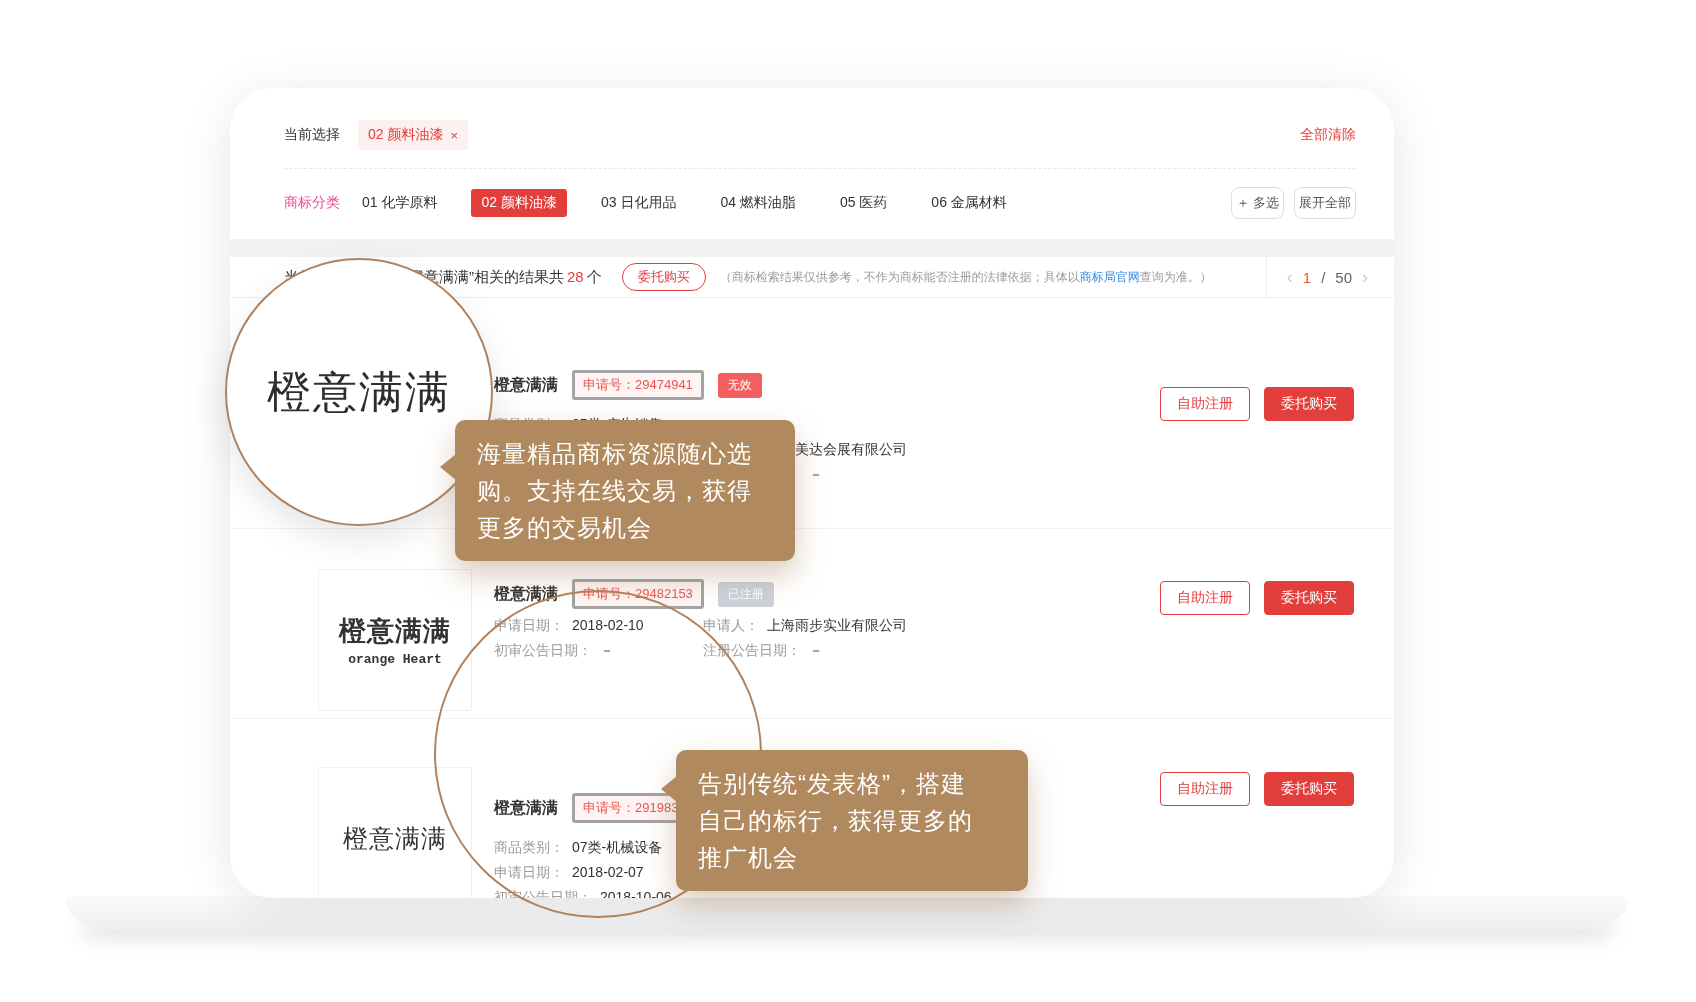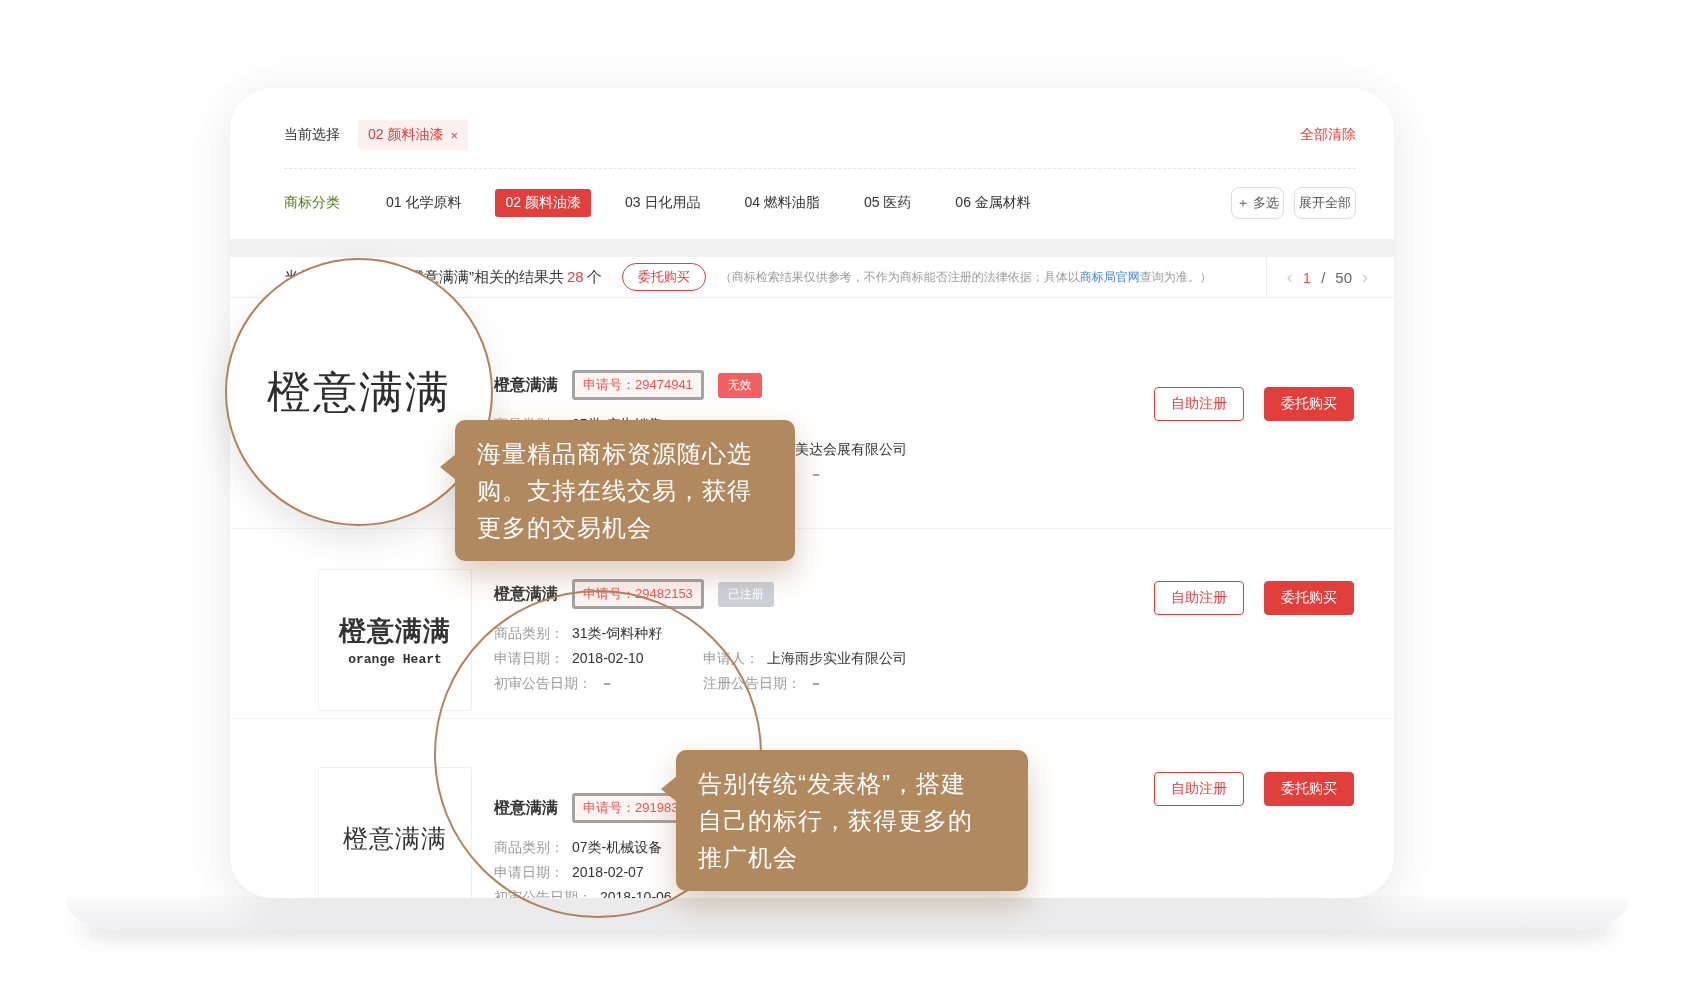--- a/index.html
+++ b/index.html
@@ -23,21 +23,21 @@
     box-shadow:0 8px 50px rgba(0,0,0,.10);
   }
   .top-section{padding:32px 38px 20px 54px}
   .sel-row{display:flex;align-items:center;font-size:14px;color:#333}
   .sel-label{font-weight:400}
   .sel-tag{margin-left:18px;background:#fdf1f0;color:#e23e3c;padding:6px 10px;border-radius:3px;cursor:pointer;display:flex;align-items:center}
   .sel-tag .x{margin-left:7px;font-size:13px}
   .clear-all{margin-left:auto;color:#e23e3c;cursor:pointer}
   .dashed{border-top:1px dashed #e6e6e6;margin-top:18px}
   .cat-row{display:flex;align-items:center;margin-top:18px;font-size:14px;color:#333}
-  .cat-label{color:#4d7c0f;margin-right:36px}
+  .cat-label{color:#ec4899;margin-right:12px}
   .cat-item{margin-right:24px;padding:5px 10px;border-radius:3px;cursor:pointer;white-space:nowrap}
   .cat-item.active{background:#e23e3c;color:#fff}
   .cat-actions{margin-left:auto;display:flex;gap:10px}
   .ghost-btn{border:1px solid #ddd;color:#555;font-size:13px;padding:6px 4px;border-radius:8px;background:#fff;cursor:pointer;white-space:nowrap}
   .gray-strip{height:18px;background:#f0f1f0}
   
   .res-header{display:flex;align-items:center;height:40px;padding-left:54px;border-bottom:1px solid #ededed;font-size:15px;color:#333}
   .res-count{color:#e23e3c;margin:0 3px}
   .export-btn{margin:0 14px 0 20px;border:1px solid #e23e3c;color:#e23e3c;border-radius:15px;padding:4px 15px;font-size:13px;background:#fff;cursor:pointer;white-space:nowrap}
   .disclaimer{color:#9b9b9b;font-size:12px;white-space:nowrap}
@@ -58,21 +58,21 @@
   .row1 .details{padding-top:72px}.row2 .details{padding-top:50px}.row3 .details{padding-top:74px}
   .title-line{display:flex;align-items:center}
   .tm-name{font-size:16px;font-weight:700;color:#333}
   .appno{margin-left:14px;font-size:13px;color:#e8564f;background:#fef4f3;border:3px solid #a3a3a3;border-radius:3px;padding:3px 8px;white-space:nowrap}
   .badge{margin-left:14px;font-size:12px;color:#fff;border-radius:3px;padding:4px 10px;white-space:nowrap}
   .dline{margin-top:8px;font-size:14px;line-height:17px;white-space:nowrap}
   .dline.first{margin-top:16px}
   .dl-label{color:#9b9b9b}
   .dl-val{color:#333;margin-left:8px}
   .pairA{display:inline-block;min-width:205px}
-  .row-actions{margin-left:auto;display:flex;gap:20px;align-items:flex-start;flex:none}
+  .row-actions{margin-left:auto;display:flex;gap:14px;align-items:flex-start;flex:none}
   .row1 .row-actions{margin-top:89px}.row2 .row-actions{margin-top:52px}.row3 .row-actions{margin-top:53px}
   .btn-outline{border:1px solid #e23e3c;color:#e23e3c;background:#fff;font-size:14px;padding:7px 16px;border-radius:4px;cursor:pointer;white-space:nowrap}
   .btn-solid{background:#e23e3c;color:#fff;border:1px solid #e23e3c;font-size:14px;padding:7px 16px;border-radius:4px;cursor:pointer;white-space:nowrap}
   
   .circle1{position:absolute;left:225px;top:258px;width:264px;height:264px;border-radius:50%;
     background:#fff;border:2px solid #b2825c;z-index:5;display:flex;align-items:center;justify-content:center;
     box-shadow:0 14px 34px rgba(0,0,0,.10)}
   .circle1 .big{font-size:44px;color:#2d2d2d;font-weight:500;letter-spacing:2px}
   .circle2{position:absolute;left:434px;top:590px;width:324px;height:324px;border-radius:50%;
     border:2px solid #b2825c;z-index:4;pointer-events:none}
@@ -169,23 +169,20 @@
     <div class="tm-box">
       <span class="tm-text serif">橙意满满</span>
       <span class="tm-sub">orange Heart</span>
     </div>
     <div class="details">
       <div class="title-line">
         <span class="tm-name">橙意满满</span>
         <span class="appno"><span>申请号：</span><span>29482153</span></span>
         <span class="badge" style="background:#ccd1d9">已注册</span>
       </div>
-      <div class="dline first">
-        <span class="dl-label">商品类别：</span><span class="dl-val">31类-饲料种籽</span>
-      </div>
       <div class="dline">
         <span class="pairA"><span class="dl-label">申请日期：</span><span class="dl-val">2018-02-10</span></span>
         <span><span class="dl-label">申请人：</span><span class="dl-val">上海雨步实业有限公司</span></span>
       </div>
       <div class="dline">
         <span class="pairA"><span class="dl-label">初审公告日期：</span><span class="dl-val">－</span></span>
         <span><span class="dl-label">注册公告日期：</span><span class="dl-val">－</span></span>
       </div>
     </div>
     <div class="row-actions">

